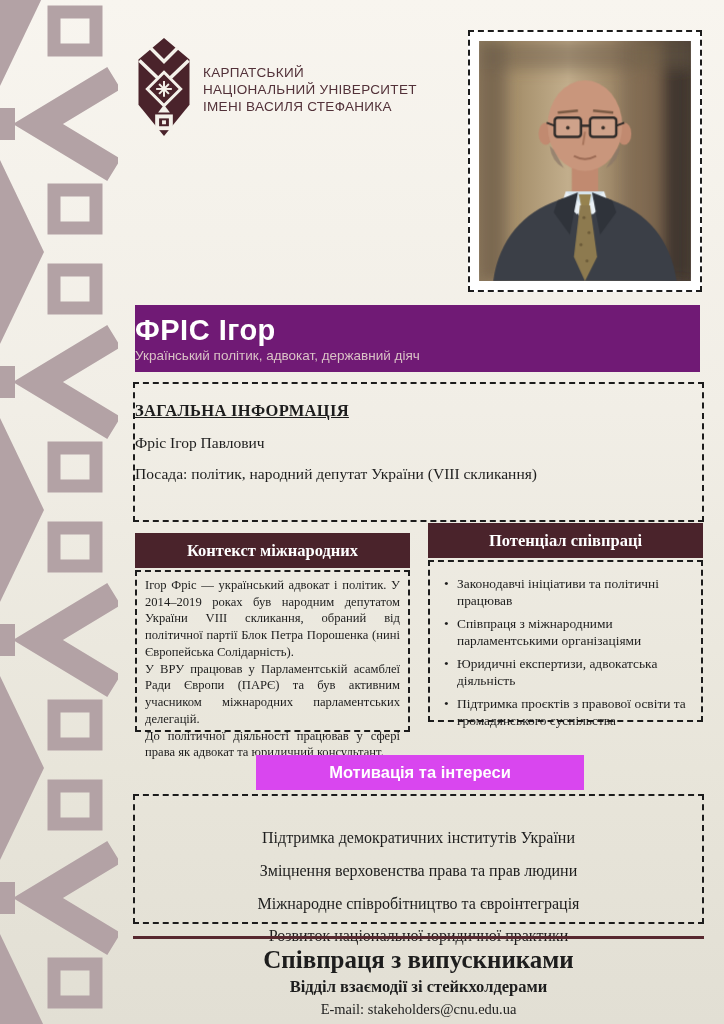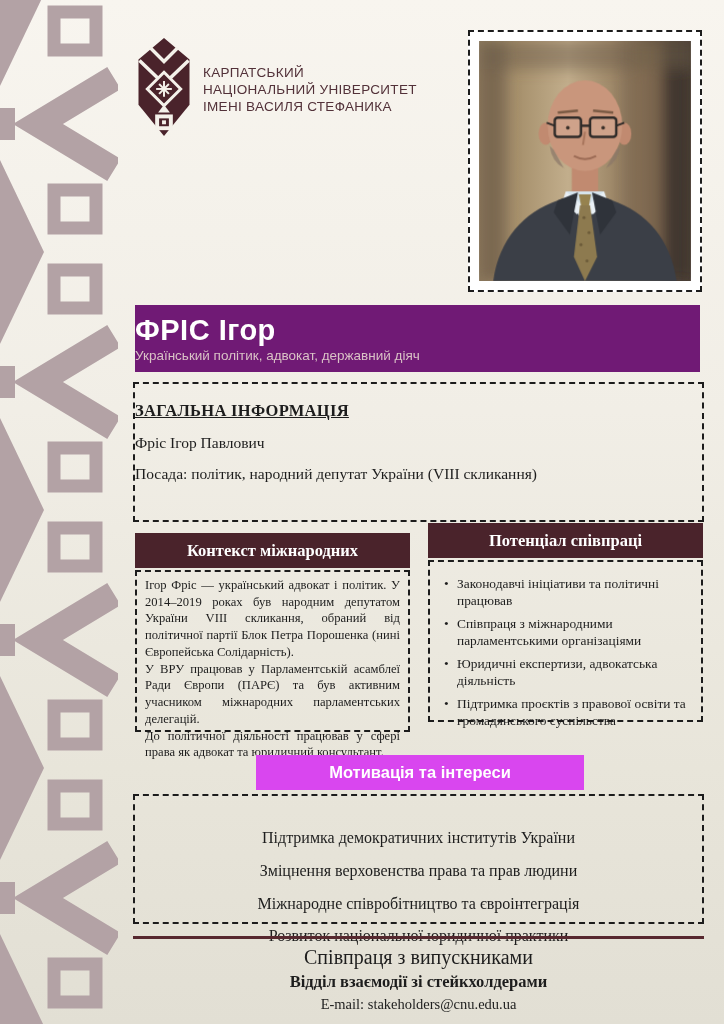--- a/index.html
+++ b/index.html
@@ -55,21 +55,21 @@
   
   #motivation-banner { left:256px; top:755px; width:328px; height:35px; background:#d946ef;
                        color:#ffffff; text-align:center; line-height:35px;
                        font-family:"Liberation Sans",sans-serif; font-weight:bold; font-size:16.5px; }
   #motivation-box { left:133px; top:794px; width:571px; height:130px; text-align:center; padding-top:26px; }
   .motivation-line { font-size:16px; line-height:2.05; }
 
   
   #footer { left:133px; top:936px; width:571px; border-top:3px solid #57282f;
             text-align:center; padding-top:7px; }
-  #footer-title { font-size:20px; font-weight:normal;text-align:center; }
+  #footer-title { font-size:25px; font-weight:bold;text-align:center; }
   #footer-dept  { font-size:16.5px; font-weight:bold; margin-top:3px; }
   #footer-email { font-size:14.5px; margin-top:4px; }
 </style>
 </head>
 <body>
 
 <div class="abs" id="pattern-strip">
   <svg width="118" height="1024" xmlns="http://www.w3.org/2000/svg">
     <defs>
       <pattern id="eth" width="118" height="258" patternUnits="userSpaceOnUse">

